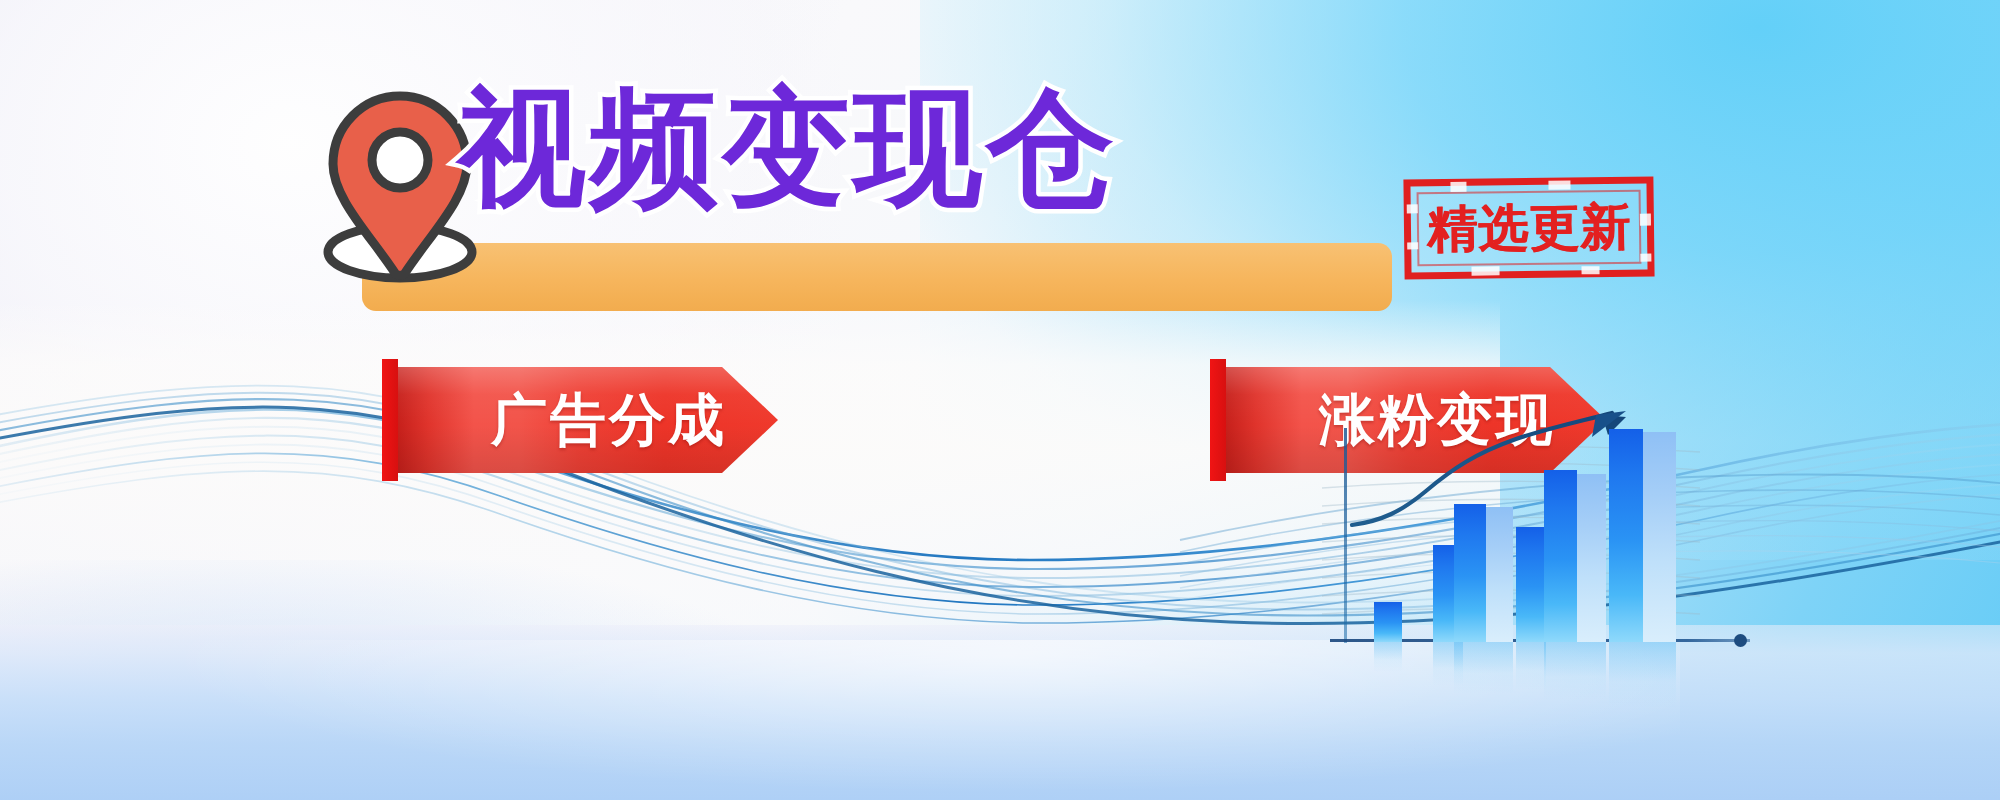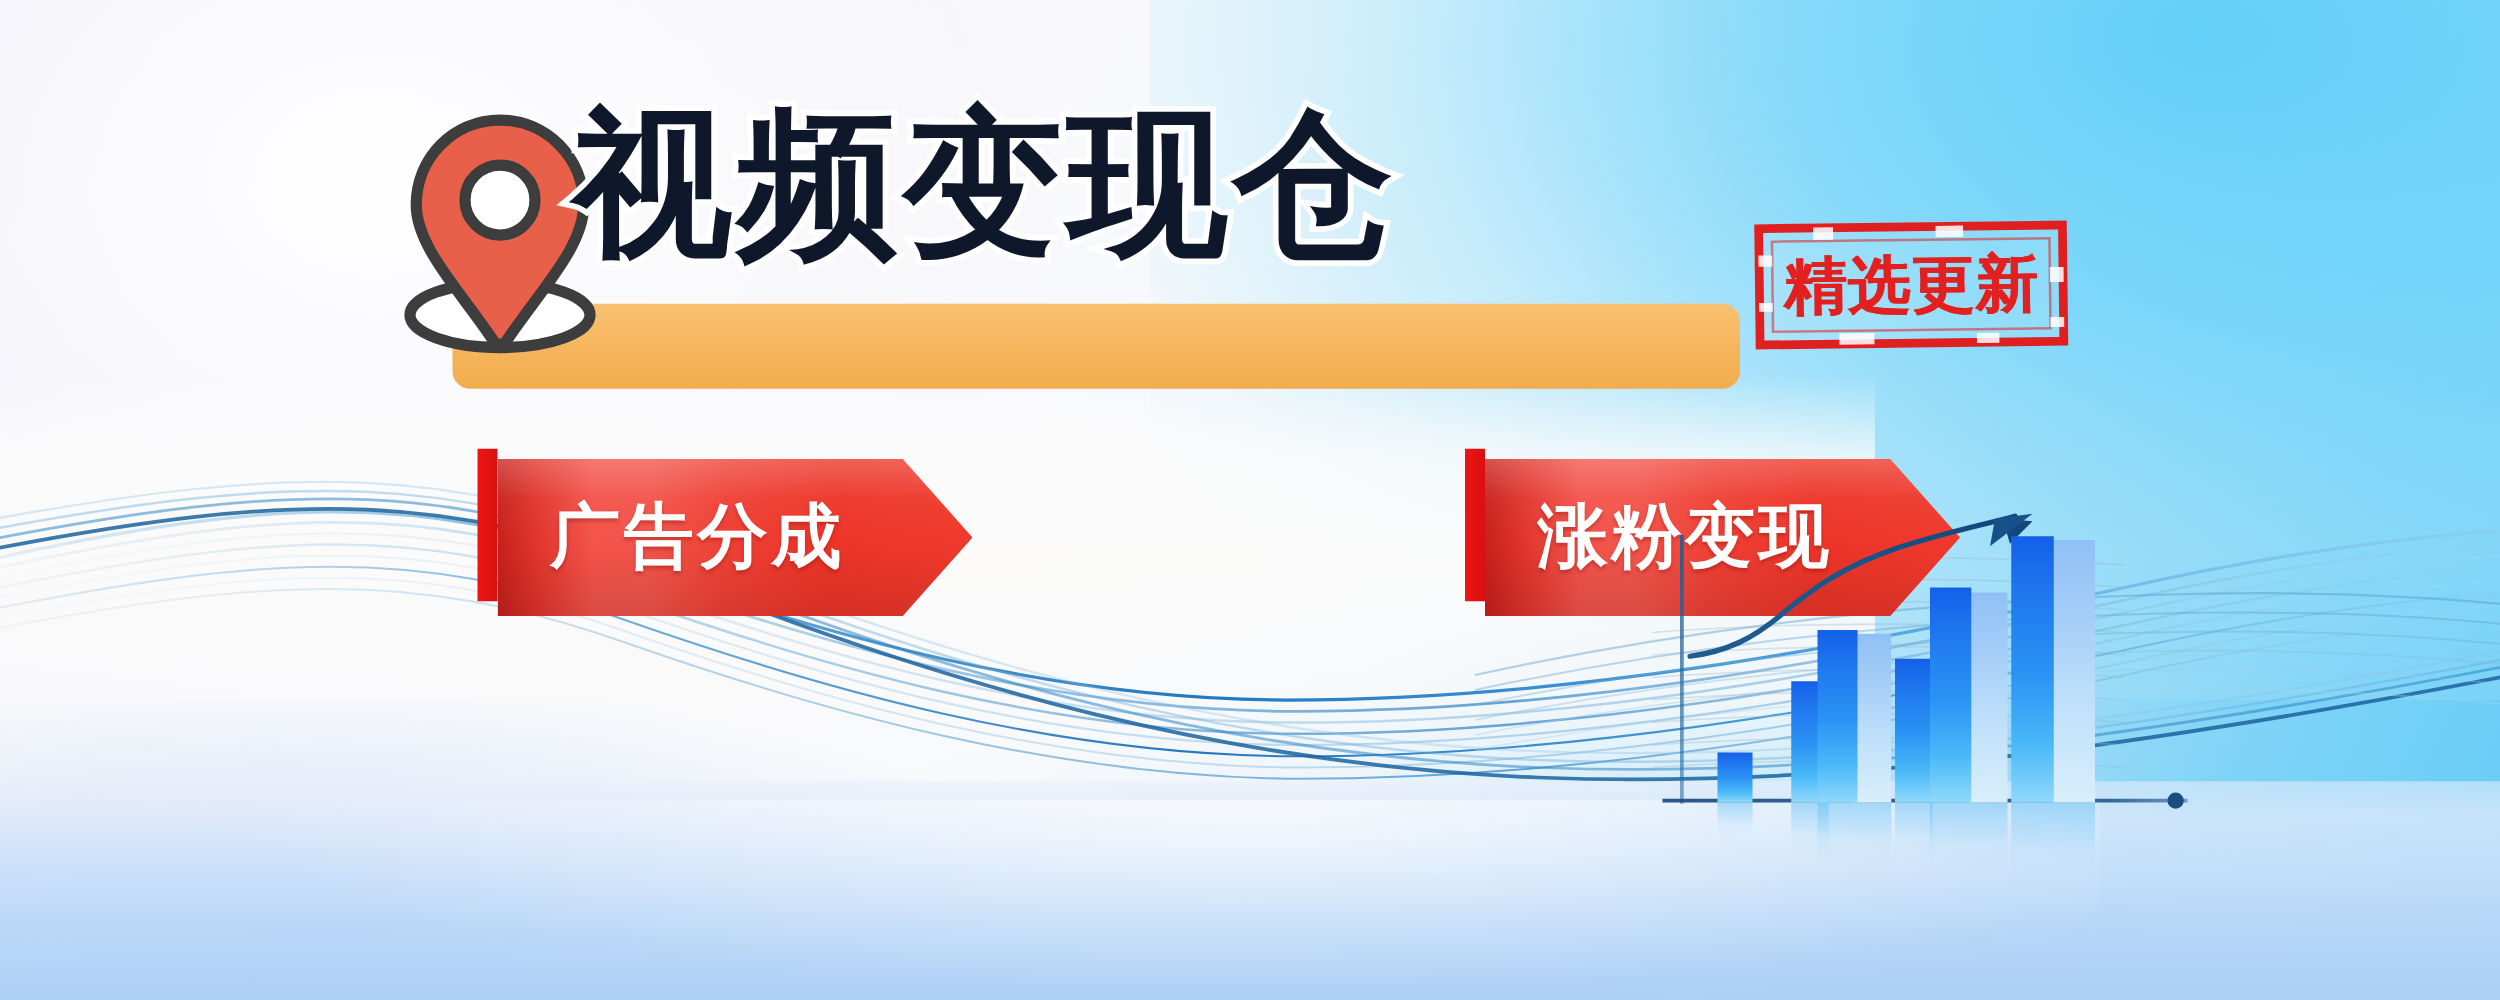--- a/index.html
+++ b/index.html
@@ -142,21 +142,21 @@
 
   
   .main-title {
     position: absolute;
     left: 458px;
     top: 84px;
     font-size: 128px;
     line-height: 128px;
     font-weight: bold;
     letter-spacing: 4px;
-    color: #0f172a;
+    color: #6d28d9;
     white-space: nowrap;
     -webkit-text-stroke: 9px #ffffff;
     paint-order: stroke fill;
     font-family: "DejaVu Sans", "Liberation Sans", sans-serif;
     text-shadow: 0 3px 0 rgba(255,255,255,0.55);
   }
 
   
   .stamp {
     position: absolute;
@@ -208,32 +208,33 @@
     left: 0;
     top: -8px;
     width: 16px;
     height: 122px;
     background: linear-gradient(to right, #f01414 0%, #d81010 100%);
   }
   .ribbon-body {
     position: absolute;
     left: 16px;
     top: 0;
-    height: 126px;
+    height: 106px;
     background: linear-gradient(to right,
        #c7201b 0%,
        #e0342c 8%,
        #f3534a 20%,
        #f2544a 32%,
        #ef4035 48%,
        #ed3428 70%,
        #ef392c 100%);
     clip-path: polygon(0 0, calc(100% - 56px) 0, 100% 50%, calc(100% - 56px) 100%, 0 100%);
     display: flex;
     align-items: center;
+    justify-content: center;
   }
   .ribbon-body::after {
     content: "";
     position: absolute;
     left: 0;
     top: 0;
     right: 0;
     height: 100%;
     background: linear-gradient(to bottom,
        rgba(255,255,255,0.22) 0%,
@@ -441,21 +442,21 @@
   </div>
 
   <div class="ribbon" style="left:382px; width:396px;">
     <div class="ribbon-tab"></div>
     <div class="ribbon-body" style="width:380px;">
       <span class="ribbon-label">广告分成</span>
     </div>
   </div>
 
 
-  <div class="ribbon" style="left:1172px; width:396px;">
+  <div class="ribbon" style="left:1210px; width:396px;">
     <div class="ribbon-tab"></div>
     <div class="ribbon-body" style="width:380px;">
       <span class="ribbon-label">涨粉变现</span>
     </div>
   </div>
 
   <div class="chart">
     <div class="chart-axis-y"></div>
     <div class="chart-grid-v" style="left:336px;"></div>
 

